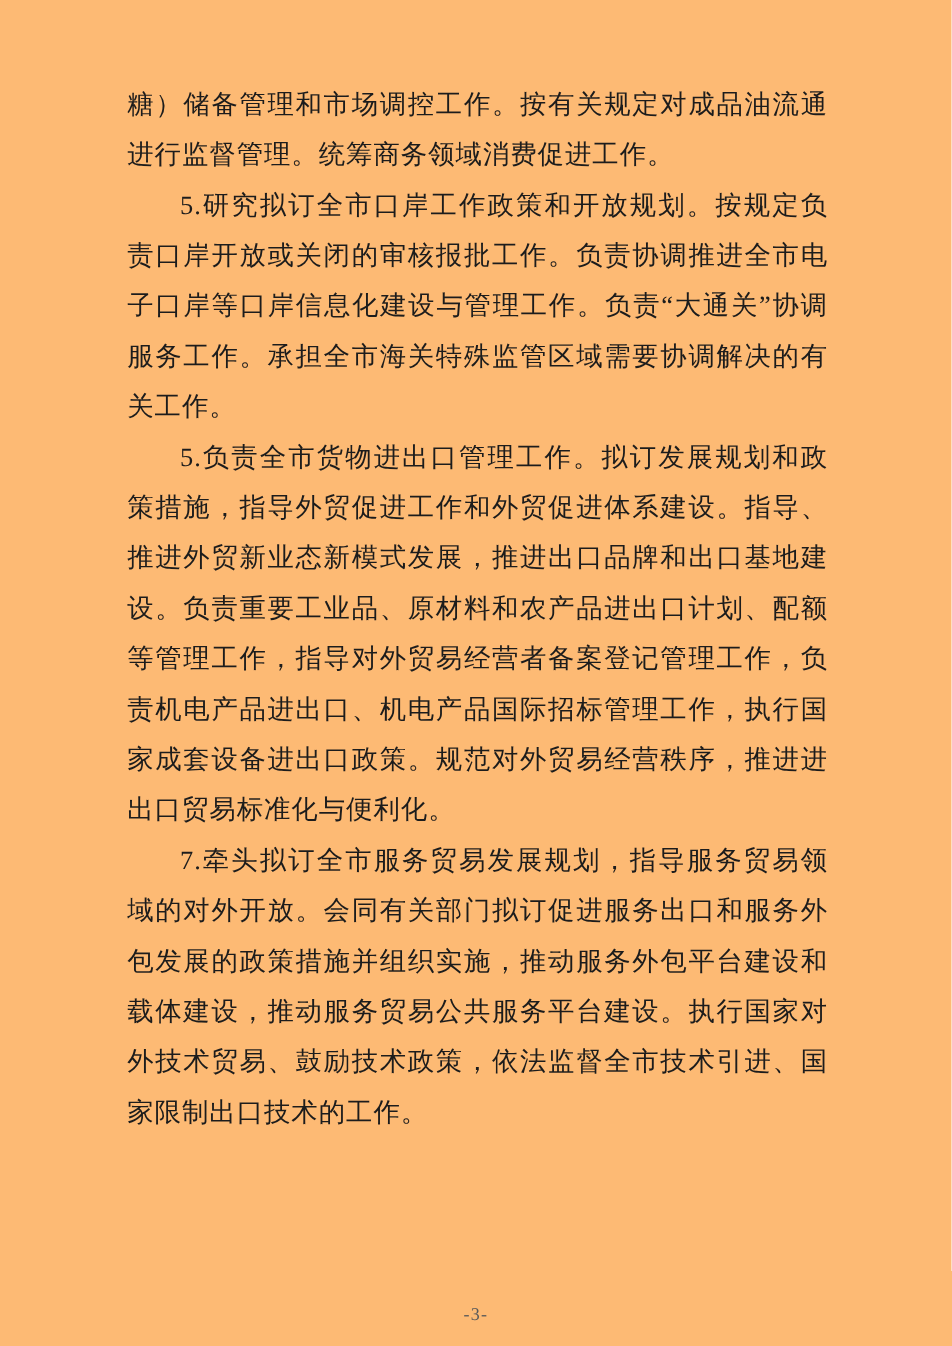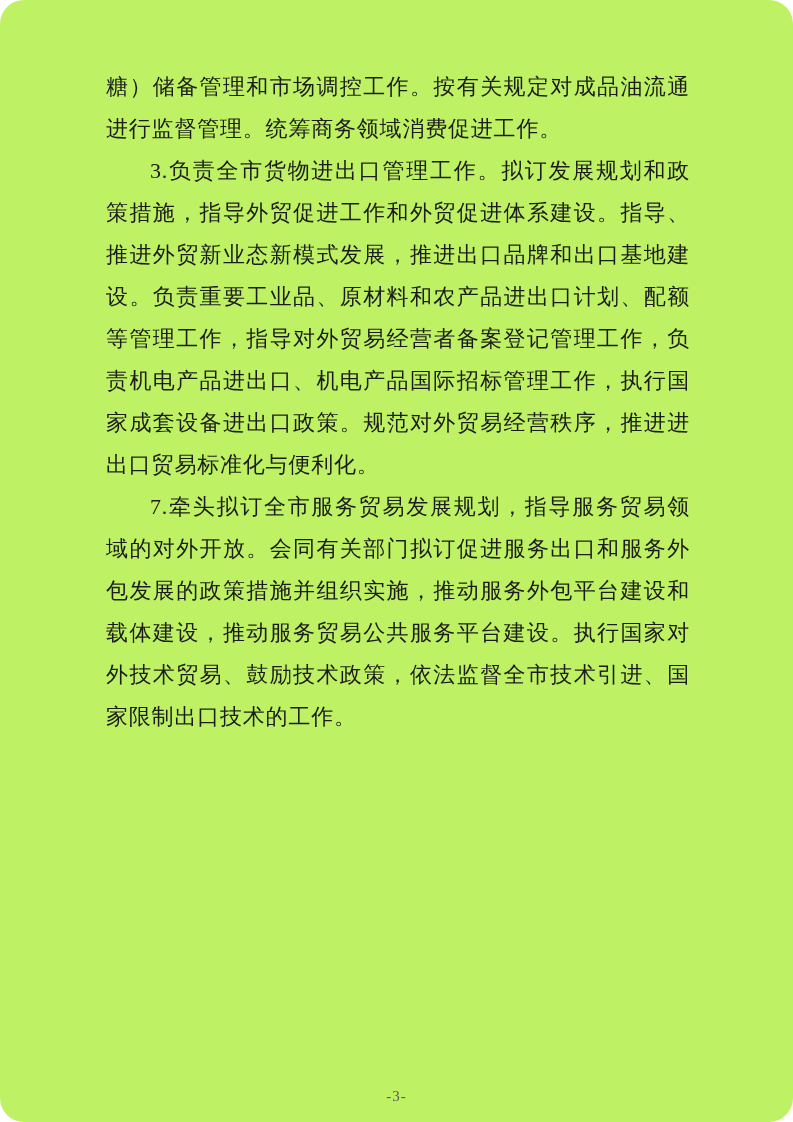--- a/index.html
+++ b/index.html
@@ -4,24 +4,23 @@
 <style>
   html, body {
     margin: 0;
     padding: 0;
     background: #ffffff;
   }
   .page {
     position: relative;
     width: 793px;
     height: 1122px;
-    background: #bef264;
+    background: #fdba74;
     overflow: hidden;
     font-family: "Liberation Serif", "DejaVu Serif", serif;
-    border-radius: 24px;
   }
   .body-text {
     position: absolute;
     left: 106px;
     top: 66px;
     width: 584px;
     font-size: 22px;
     line-height: 42px;
     letter-spacing: 0.8px;
     color: #1c1c1c;
@@ -47,17 +46,18 @@
     letter-spacing: 1px;
     color: #5a5a5a;
   }
 </style>
 </head>
 <body>
 
 <div class="page">
   <div class="body-text">
     <p class="para no-indent">糖）储备管理和市场调控工作。按有关规定对成品油流通进行监督管理。统筹商务领域消费促进工作。</p>
-    <p class="para">3.负责全市货物进出口管理工作。拟订发展规划和政策措施，指导外贸促进工作和外贸促进体系建设。指导、推进外贸新业态新模式发展，推进出口品牌和出口基地建设。负责重要工业品、原材料和农产品进出口计划、配额等管理工作，指导对外贸易经营者备案登记管理工作，负责机电产品进出口、机电产品国际招标管理工作，执行国家成套设备进出口政策。规范对外贸易经营秩序，推进进出口贸易标准化与便利化。</p>
+    <p class="para">5.研究拟订全市口岸工作政策和开放规划。按规定负责口岸开放或关闭的审核报批工作。负责协调推进全市电子口岸等口岸信息化建设与管理工作。负责“大通关”协调服务工作。承担全市海关特殊监管区域需要协调解决的有关工作。</p>
+    <p class="para">5.负责全市货物进出口管理工作。拟订发展规划和政策措施，指导外贸促进工作和外贸促进体系建设。指导、推进外贸新业态新模式发展，推进出口品牌和出口基地建设。负责重要工业品、原材料和农产品进出口计划、配额等管理工作，指导对外贸易经营者备案登记管理工作，负责机电产品进出口、机电产品国际招标管理工作，执行国家成套设备进出口政策。规范对外贸易经营秩序，推进进出口贸易标准化与便利化。</p>
     <p class="para">7.牵头拟订全市服务贸易发展规划，指导服务贸易领域的对外开放。会同有关部门拟订促进服务出口和服务外包发展的政策措施并组织实施，推动服务外包平台建设和载体建设，推动服务贸易公共服务平台建设。执行国家对外技术贸易、鼓励技术政策，依法监督全市技术引进、国家限制出口技术的工作。</p>
   </div>
   <div class="page-number">-3-</div>
 </div>
 
 </body></html>

